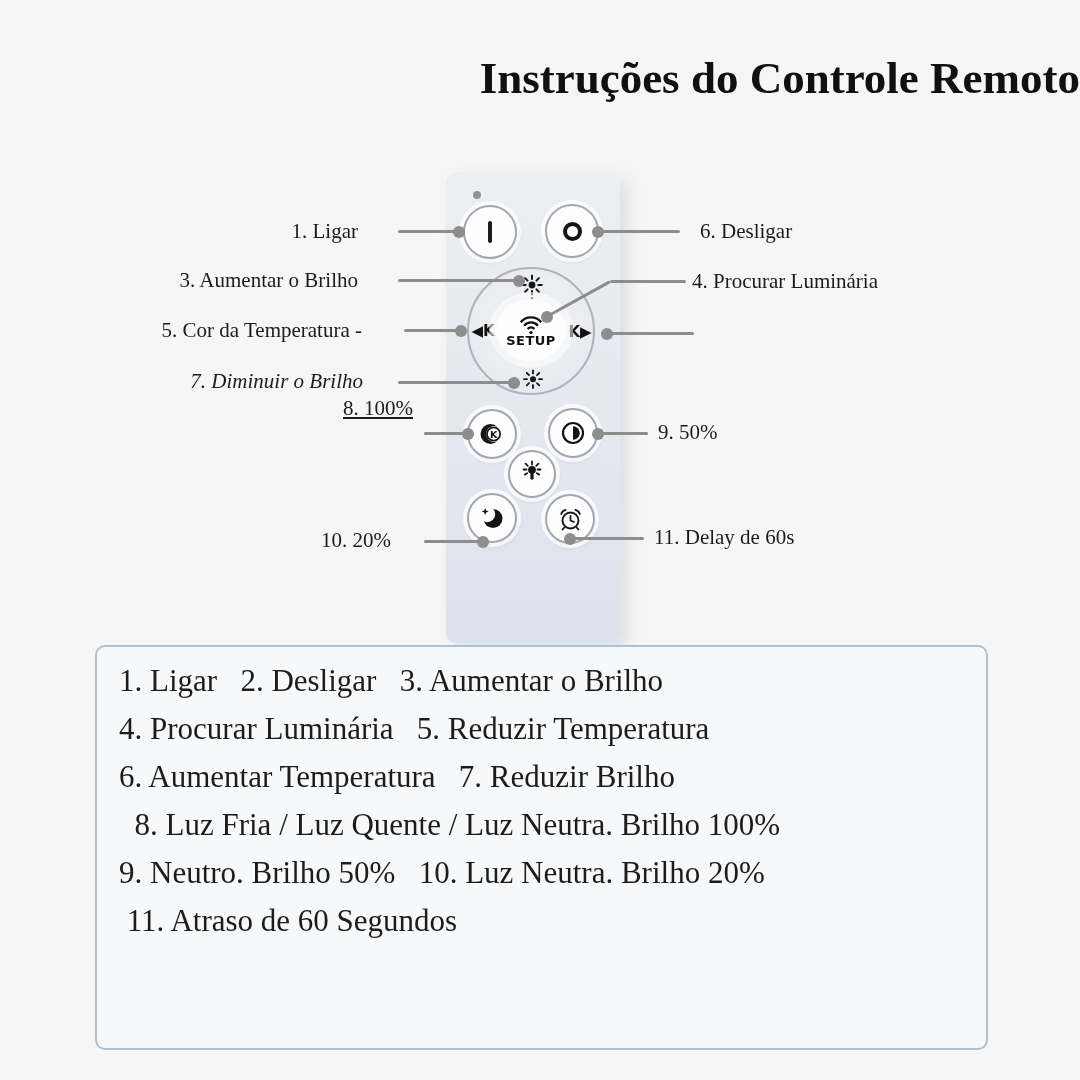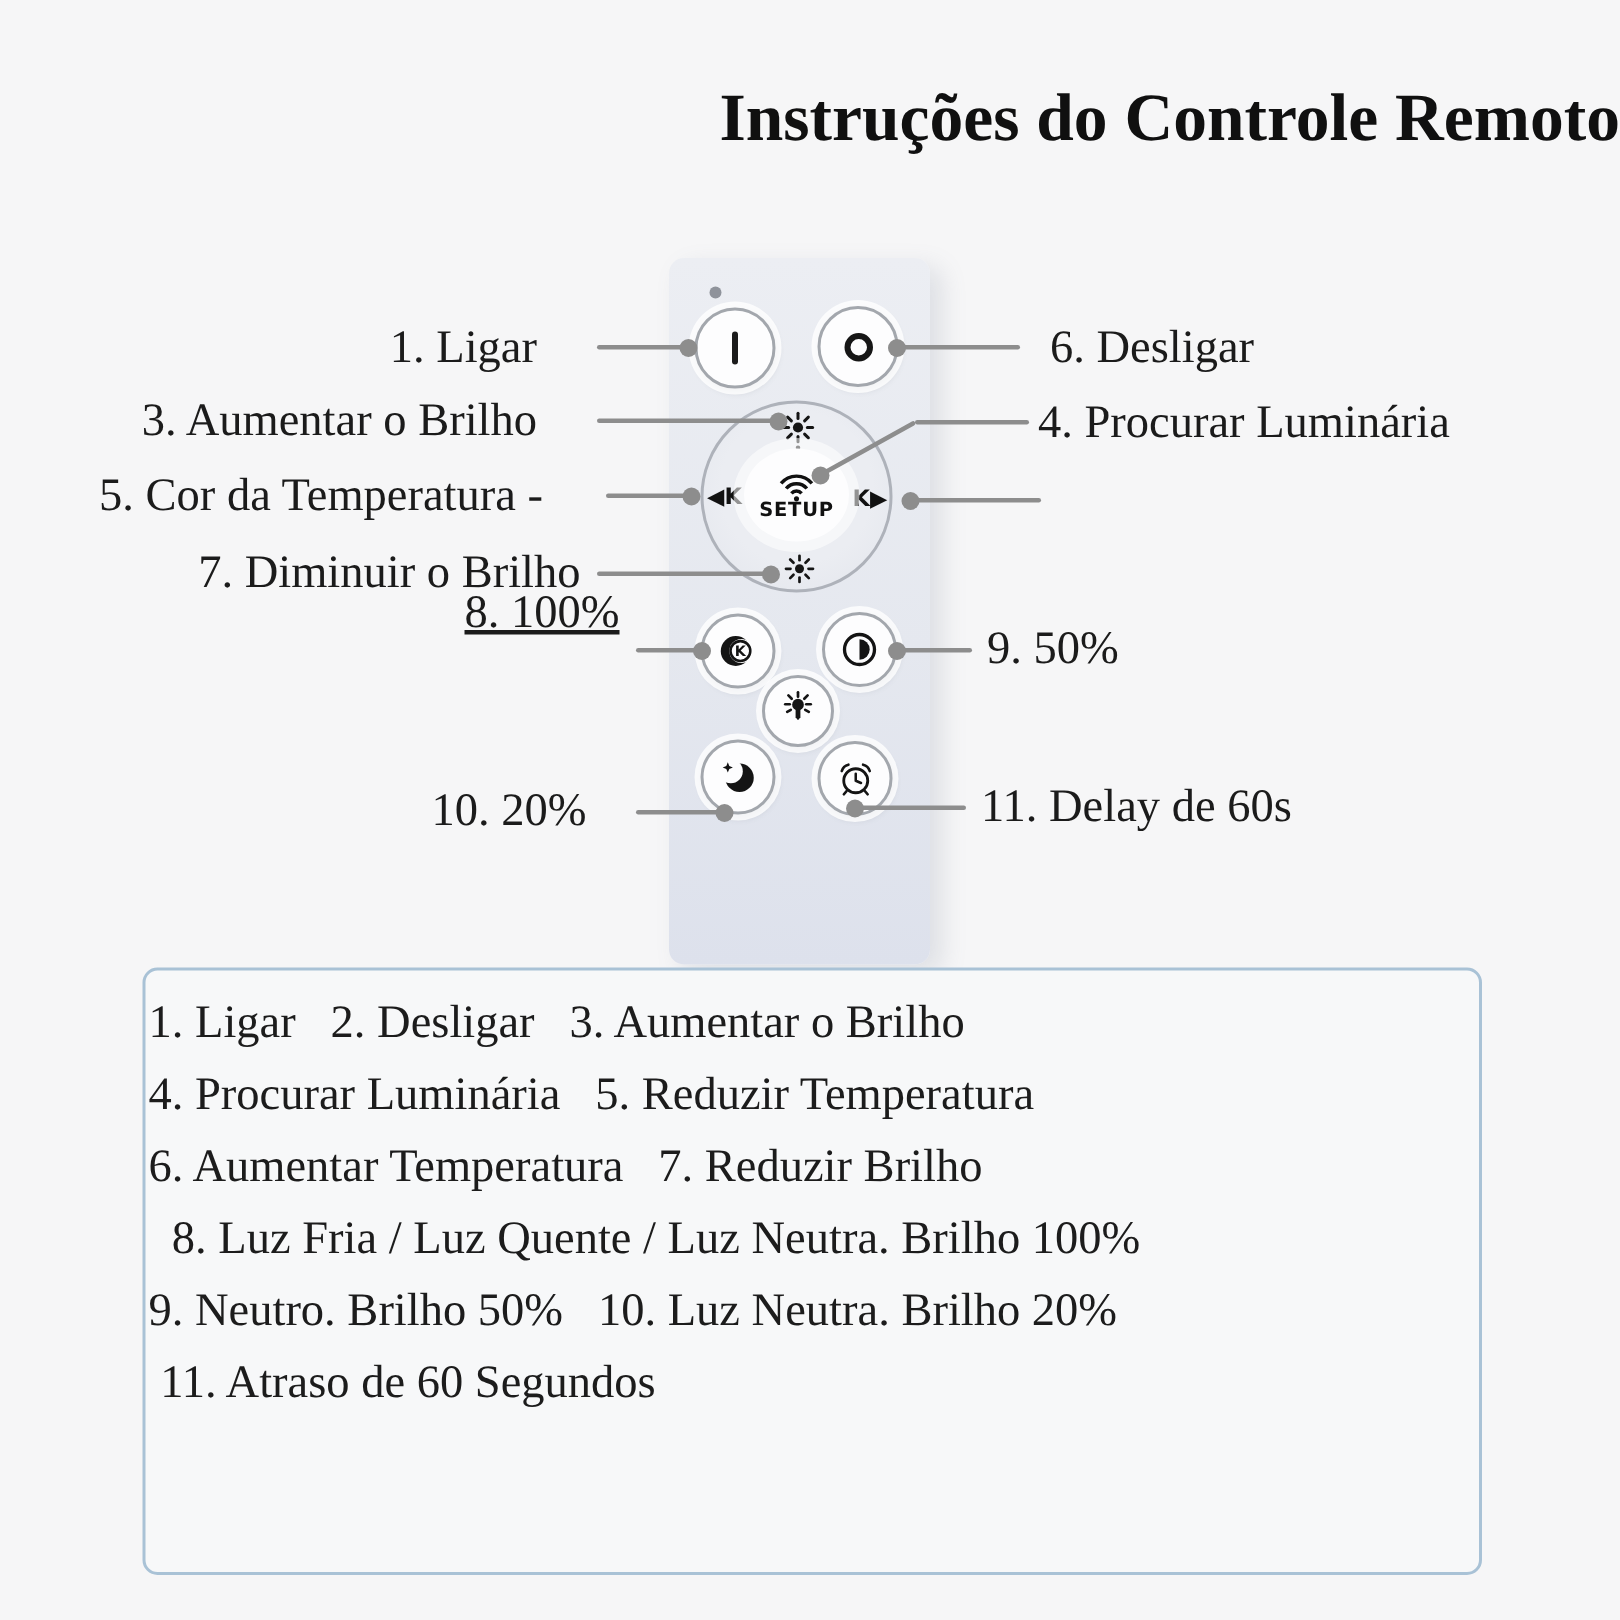--- a/index.html
+++ b/index.html
@@ -32,26 +32,26 @@
              display:flex;flex-direction:column;align-items:center;justify-content:center;}
   .setup-label{font-family:"DejaVu Sans",sans-serif;font-weight:bold;font-size:13px;
                letter-spacing:0.5px;color:#111;margin-top:-2px;}
   .icon{position:absolute;display:flex;align-items:center;justify-content:center;}
 
   
   .cline{position:absolute;height:3px;background:#8d8d8d;border-radius:2px;}
   .cdot{position:absolute;width:12px;height:12px;border-radius:50%;background:#8d8d8d;}
 
   
-  .lab{position:absolute;white-space:nowrap;font-size:31px;line-height:40px;color:#1b1b1b;}
+  .lab{position:absolute;white-space:nowrap;font-size:21px;line-height:40px;color:#1b1b1b;}
 
   
   .legend{position:absolute;left:95px;top:645px;width:893px;height:405px;box-sizing:border-box;
           border:2px solid #a9c2d6;border-radius:10px;background:#f7f8f9;
-          padding:10px 10px 0 2px;}
+          padding:10px 10px 0 22px;}
   .legend-line{font-size:31px;line-height:48px;white-space:pre-wrap;color:#1c1c1c;}
 </style>
 </head>
 <body>
 
 <div id="stage">
 
   <div class="title">Instruções do Controle Remoto</div>
 
   <div class="remote">
@@ -193,21 +193,21 @@
   <div class="cdot" style="left:477px;top:536px;"></div>
 
   <div class="cline" style="left:570px;top:537px;width:74px;"></div>
   <div class="cdot" style="left:564px;top:533px;"></div>
 
   <div class="lab" style="right:722px;top:211px;">1. Ligar</div>
   <div class="lab" style="left:700px;top:211px;">6. Desligar</div>
   <div class="lab" style="right:722px;top:260px;">3. Aumentar o Brilho</div>
   <div class="lab" style="left:692px;top:261px;">4. Procurar Luminária</div>
   <div class="lab" style="right:718px;top:310px;">5. Cor da Temperatura -</div>
-  <div class="lab" style="right:693px;top:361px;">7. Diminuir o Brilho</div>
+  <div class="lab" style="right:717px;top:361px;font-style:italic;">7. Diminuir o Brilho</div>
   <div class="lab" style="right:667px;top:388px;text-decoration:underline;">8. 100%</div>
   <div class="lab" style="left:658px;top:412px;">9. 50%</div>
   <div class="lab" style="right:689px;top:520px;">10. 20%</div>
   <div class="lab" style="left:654px;top:517px;">11. Delay de 60s</div>
 
   <div class="legend">
     <div class="legend-line">1. Ligar   2. Desligar   3. Aumentar o Brilho</div>
     <div class="legend-line">4. Procurar Luminária   5. Reduzir Temperatura</div>
     <div class="legend-line">6. Aumentar Temperatura   7. Reduzir Brilho</div>
     <div class="legend-line">  8. Luz Fria / Luz Quente / Luz Neutra. Brilho 100%</div>

